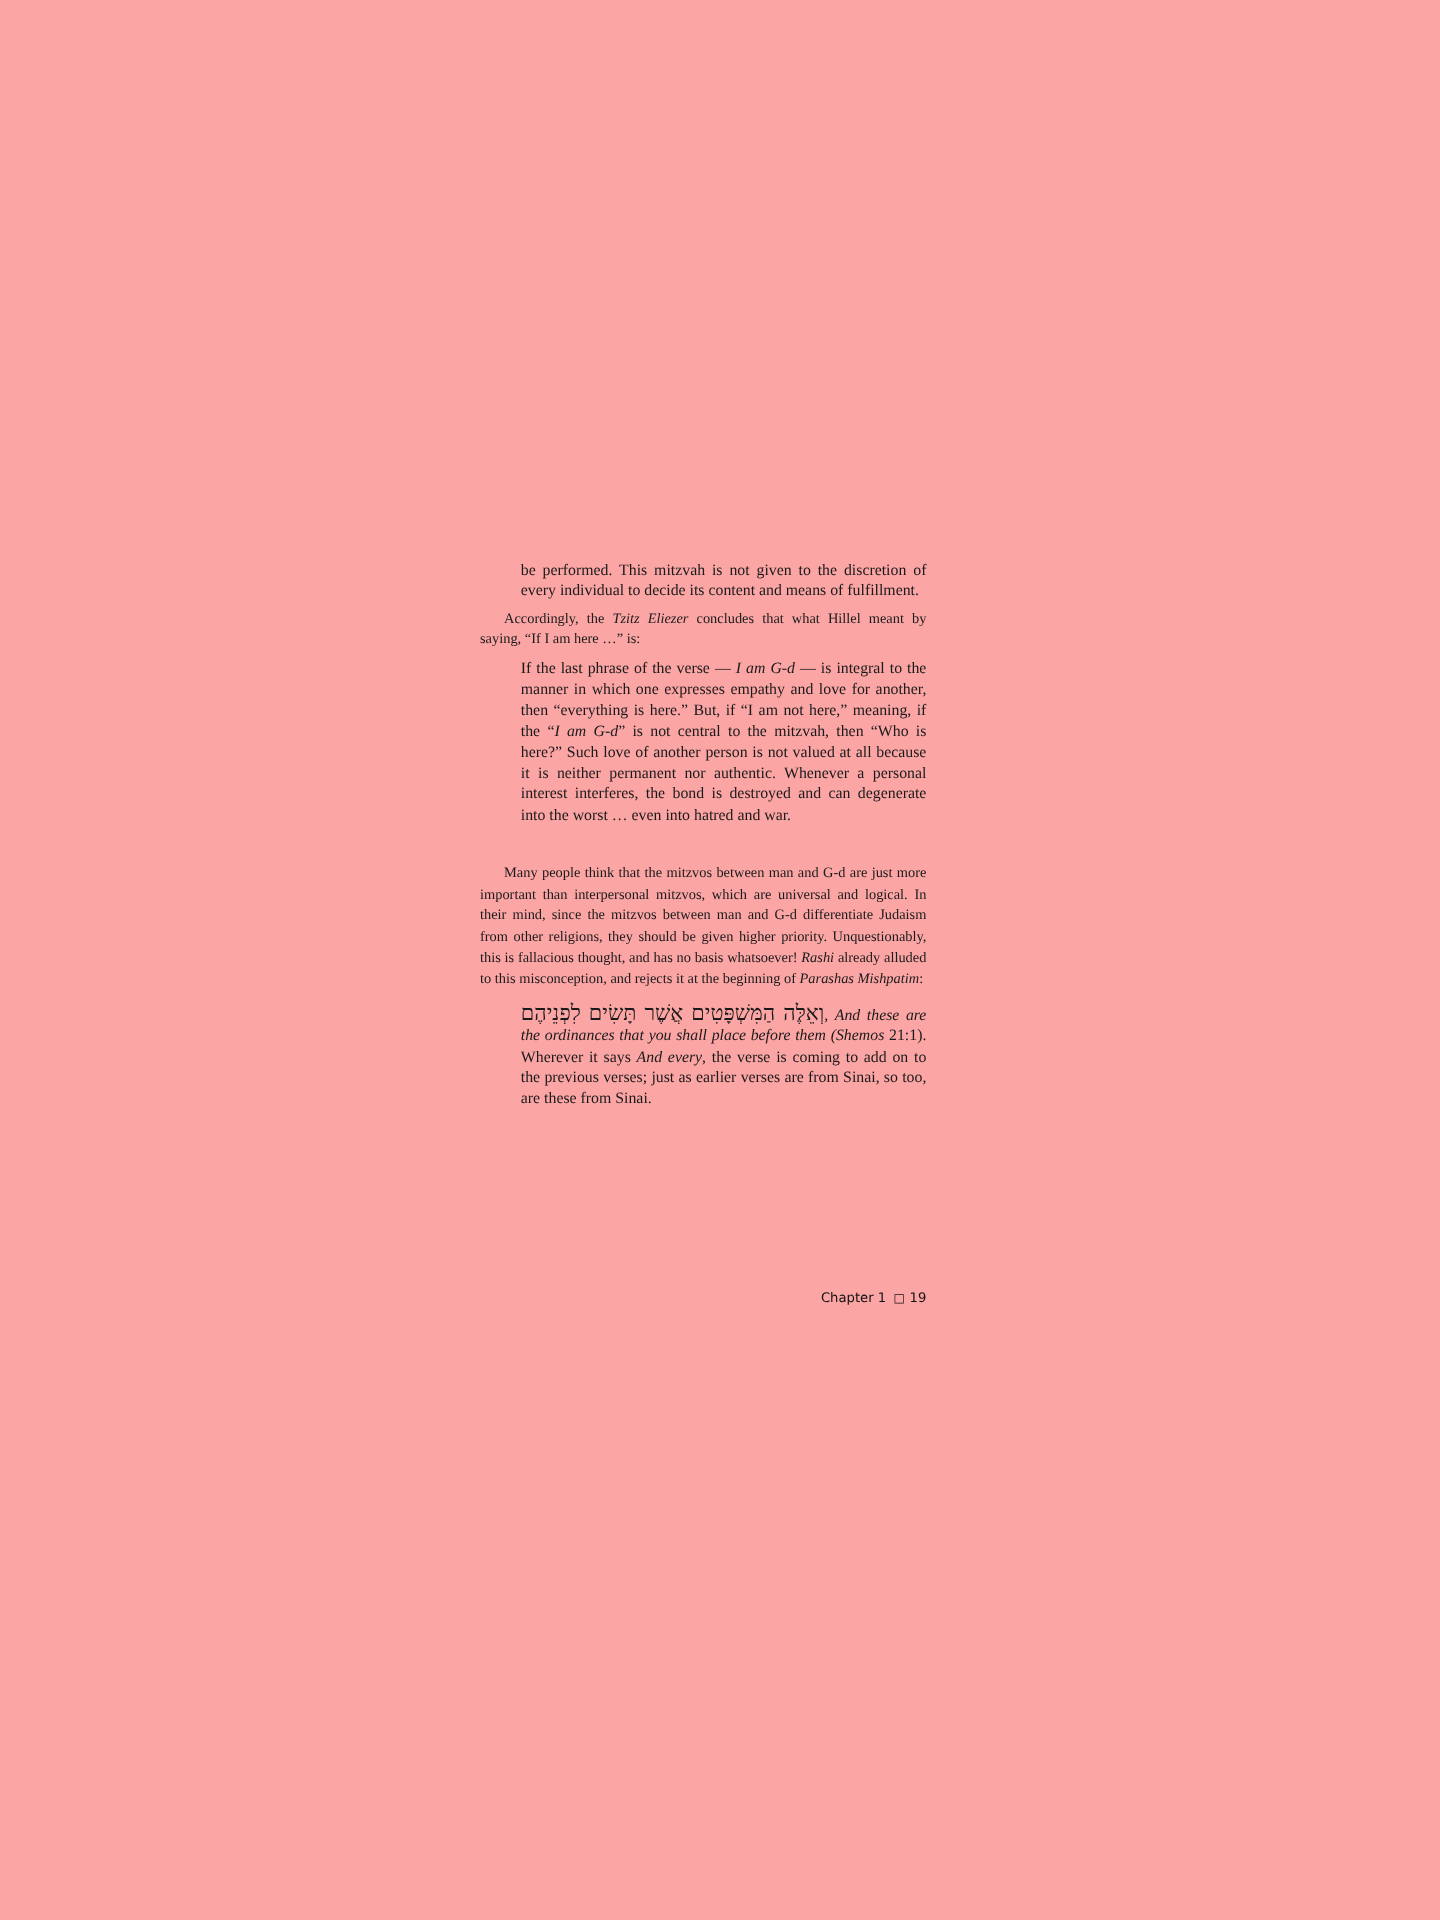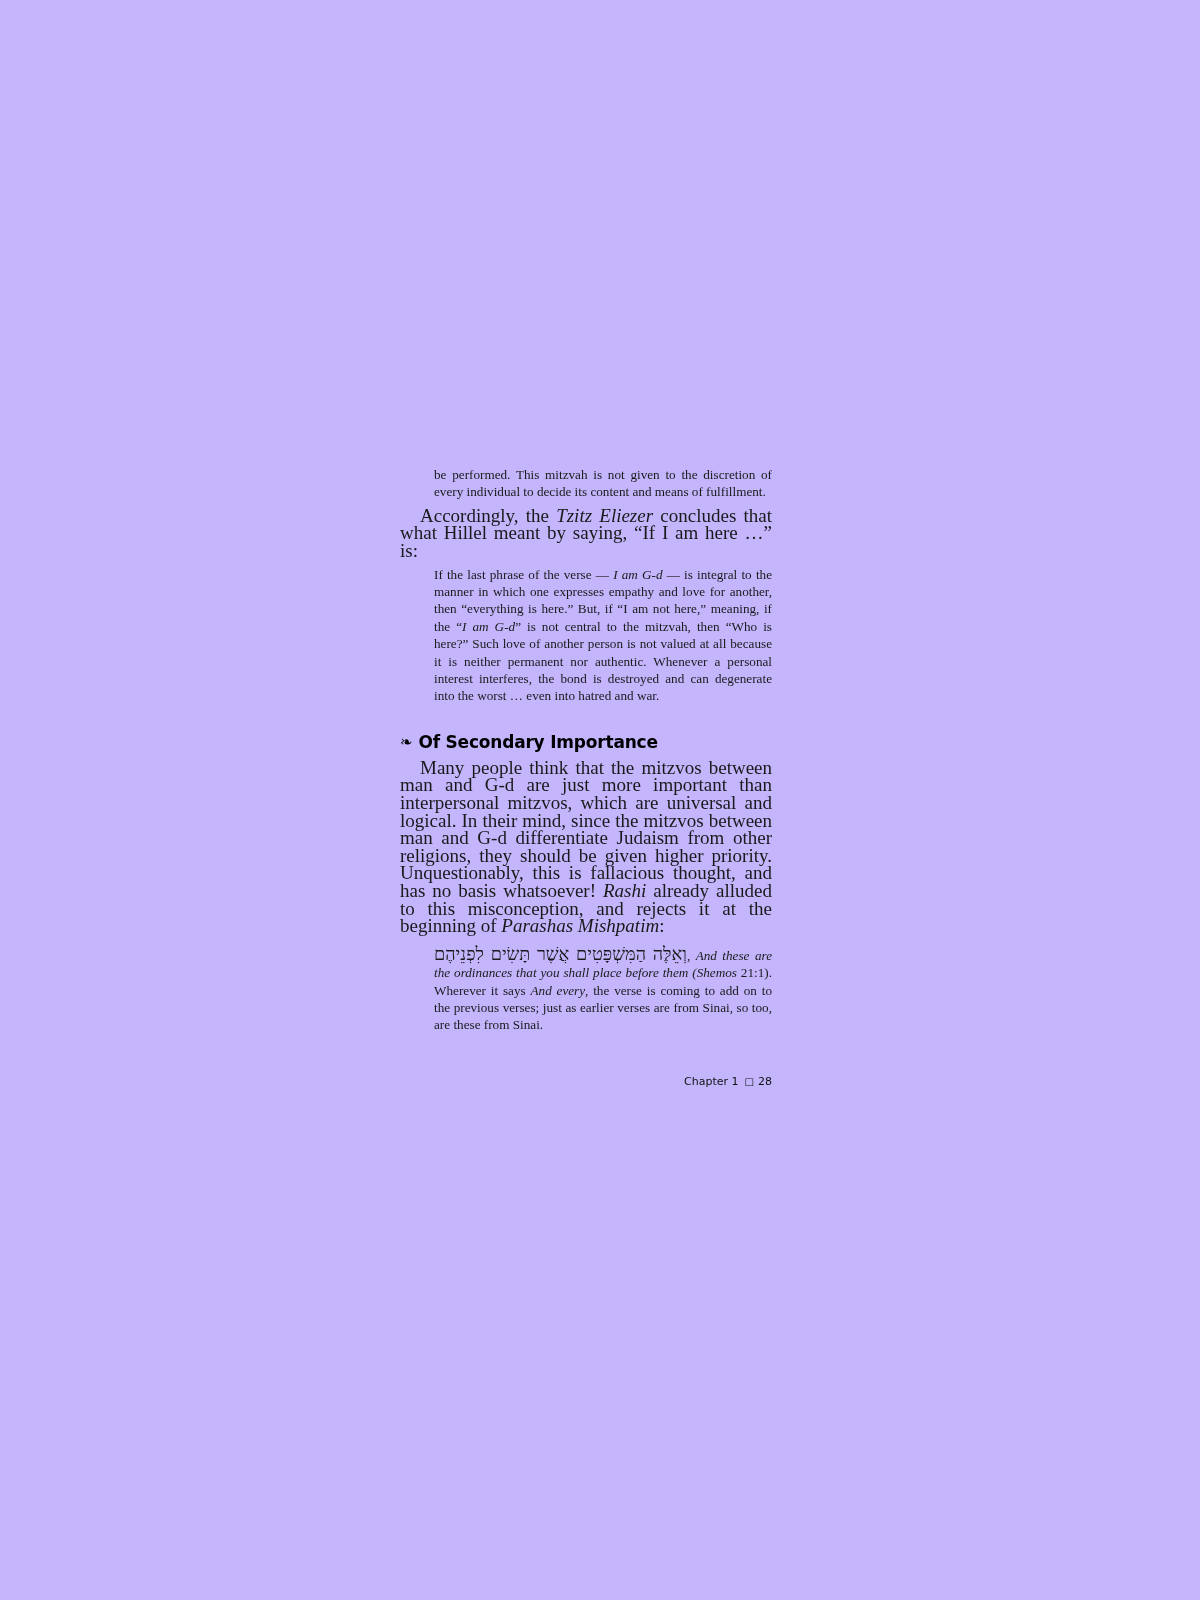--- a/index.html
+++ b/index.html
@@ -12,31 +12,31 @@
     height: 1600px;
     position: relative;
     font-family: "Liberation Serif", serif;
     color: #000000;
   }
   .page {
     position: absolute;
     left: 0; top: 0;
     width: 1200px;
     height: 1600px;
-    background: #c4b5fd;
+    background: #fca5a5;
   }
   .text-block {
     position: absolute;
     left: 400px;
     top: 466px;
     width: 372px;
   }
   p {
     margin: 0;
-    font-size: 19px;
+    font-size: 12px;
     line-height: 17.6px;
     text-align: justify;
     text-justify: inter-word;
     color: #1a1a1a;
   }
   p.indent {
     text-indent: 20px;
   }
   .quote {
     margin: 0;
@@ -102,29 +102,28 @@
 
     <div class="gap-sm"></div>
 
     <div class="quote"><span>If the last phrase of the verse — </span><i>I am G-d</i><span> — is integral to the manner in which one expresses empathy and love for another, then “everything is here.” But, if “I am not here,” meaning, if the “</span><i>I am G-d</i><span>” is not central to the mitzvah, then “Who is here?” Such love of another person is not valued at all because it is neither permanent nor authentic. Whenever a personal interest interferes, the bond is destroyed and can degenerate into the worst … even into hatred and war.</span></div>
 
     <div class="gap-sm"></div>
 
 
     <div class="gap-lg"></div>
 
-    <h2 class="section-head"><span class="orn">❧</span><span>Of Secondary Importance</span></h2>
 
     <div class="gap-sm"></div>
 
     <p class="indent"><span>Many people think that the mitzvos between man and G-d are just more important than interpersonal mitzvos, which are universal and logical. In their mind, since the mitzvos between man and G-d differentiate Judaism from other religions, they should be given higher priority. Unquestionably, this is fallacious thought, and has no basis whatsoever! </span><i>Rashi</i><span> already alluded to this misconception, and rejects it at the beginning of </span><i>Parashas Mishpatim</i><span>:</span></p>
 
     <div class="gap-md"></div>
 
     <div class="quote"><span class="heb">וְאֵלֶּה הַמִּשְׁפָּטִים אֲשֶׁר תָּשִׂים לִפְנֵיהֶם</span><span>, </span><i>And these are the ordinances that you shall place before them (Shemos</i><span> 21:1). Wherever it says </span><i>And every</i><span>, the verse is coming to add on to the previous verses; just as earlier verses are from Sinai, so too, are these from Sinai.</span></div>
 
   </div>
 
   <div class="footer">
-    <span>Chapter 1</span><span class="sq">□</span><span>28</span>
+    <span>Chapter 1</span><span class="sq">□</span><span>19</span>
   </div>
 
 </div>
 
 </body></html>

